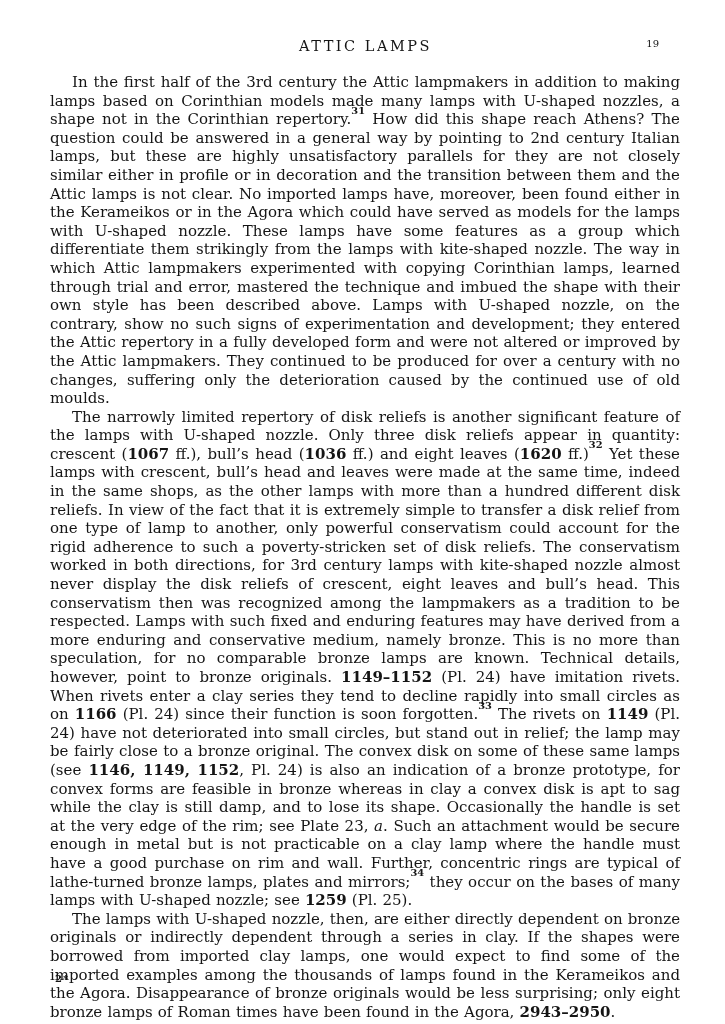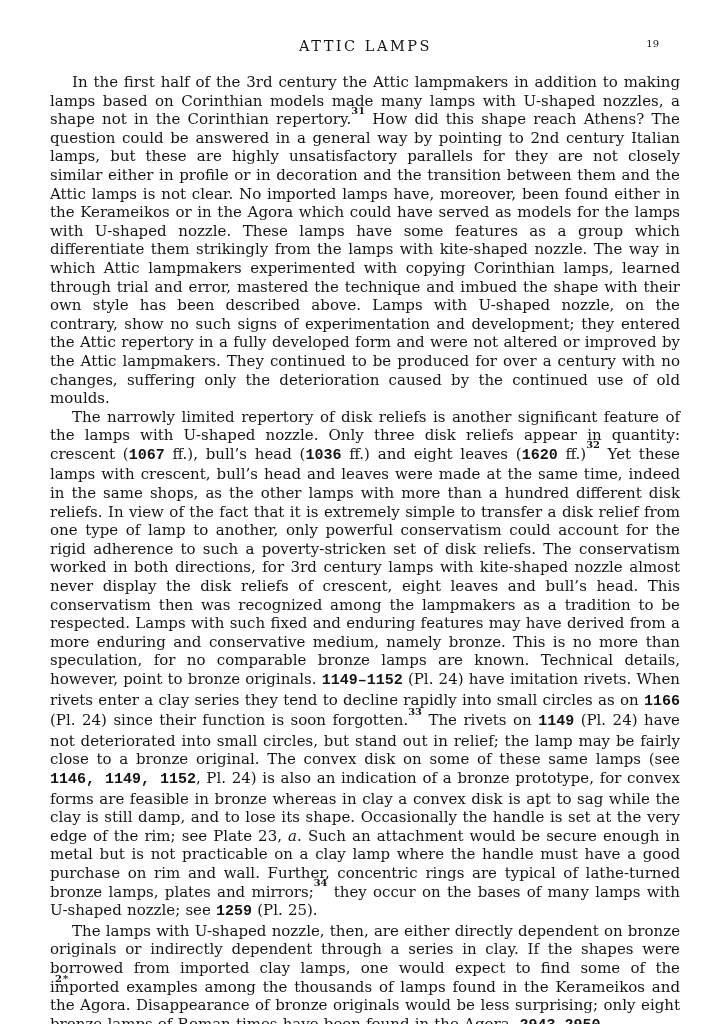--- a/index.html
+++ b/index.html
@@ -50,21 +50,20 @@
   sup.fn-ref {
     font-size: 0.66em;
     line-height: 0;
     position: relative;
     top: -0.45em;
     font-weight: bold;
     letter-spacing: 0;
   }
   .body-text strong, .footnotes strong {
     font-weight: bold;
-    font-family: Liberation Mono, monospace;
   }
   .footnotes {
     margin: 30px 45px 0 50px;
     text-align: justify;
     font-size: 10.7px;
     line-height: 13.8px;
   }
   .footnotes p {
     margin: 0;
     text-indent: 18px;

